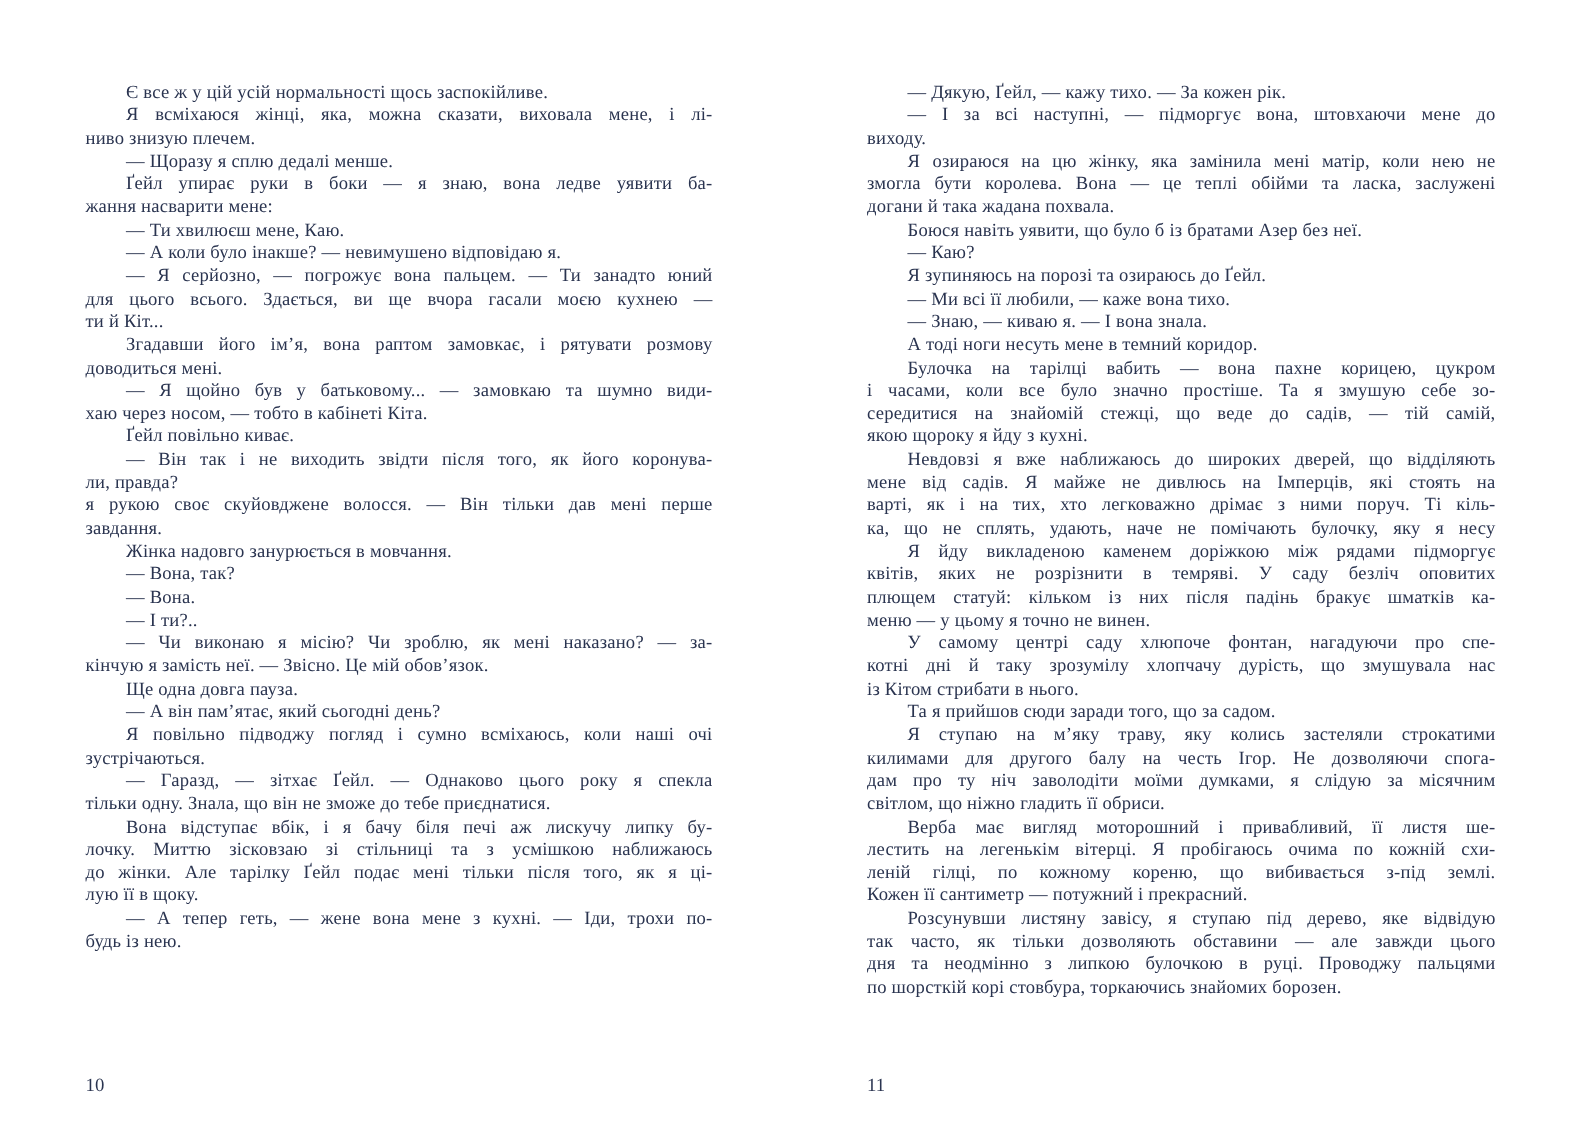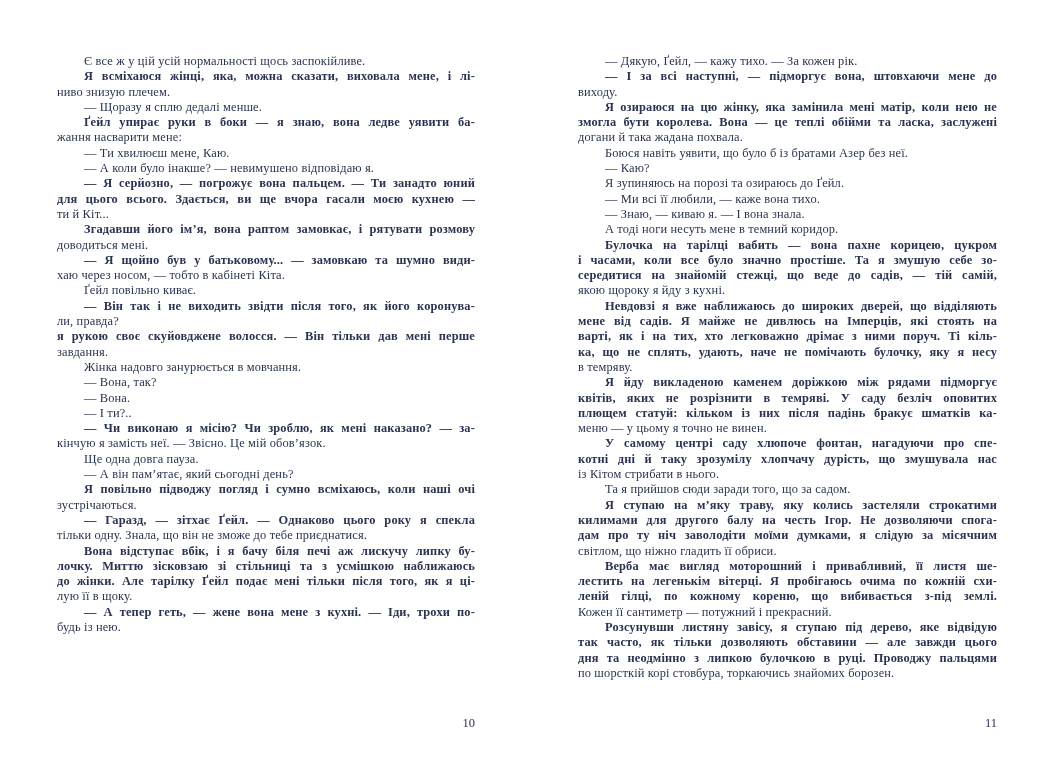--- a/index.html
+++ b/index.html
@@ -25,28 +25,28 @@
   .page.right { left: 578px; width: 419px; }
   .text-col .line {
     font-size: 12.4px;
     line-height: 15.3px;
     color: #2a3450;
     letter-spacing: 0.15px;
     text-align: justify;
     text-align-last: left;
     white-space: normal;
   }
-  .text-col .line.justify { text-align-last: justify; font-weight: bold; }
+  .text-col .line.justify { text-align-last: justify; }
   .text-col .line.indent  { text-indent: 27px; }
   .page-num {
     position: absolute;
     top: 716px;
     font-size: 12.5px;
     color: #2a3450;
-    text-align: right;
+    text-align: left;
   }
   .page-num.left-num  { left: 57px;  width: 418px; }
   .page-num.right-num { left: 578px; width: 419px; }
 </style>
 </head>
 <body>
 
 <div class="spread">
   <section class="page left">
     <div class="text-col">
@@ -107,21 +107,20 @@
         <div class="line indent">— Знаю, — киваю я. — І вона знала.</div>
         <div class="line indent">А тоді ноги несуть мене в темний коридор.</div>
         <div class="line indent justify">Булочка на тарілці вабить — вона пахне корицею, цукром</div>
         <div class="line justify">і часами, коли все було значно простіше. Та я змушую себе зо-</div>
         <div class="line justify">середитися на знайомій стежці, що веде до садів, — тій самій,</div>
         <div class="line">якою щороку я йду з кухні.</div>
         <div class="line indent justify">Невдовзі я вже наближаюсь до широких дверей, що відділяють</div>
         <div class="line justify">мене від садів. Я майже не дивлюсь на Імперців, які стоять на</div>
         <div class="line justify">варті, як і на тих, хто легковажно дрімає з ними поруч. Ті кіль-</div>
         <div class="line justify">ка, що не сплять, удають, наче не помічають булочку, яку я несу</div>
-        <div class="line">в темряву.</div>
         <div class="line indent justify">Я йду викладеною каменем доріжкою між рядами підморгує</div>
         <div class="line justify">квітів, яких не розрізнити в темряві. У саду безліч оповитих</div>
         <div class="line justify">плющем статуй: кільком із них після падінь бракує шматків ка-</div>
         <div class="line">меню — у цьому я точно не винен.</div>
         <div class="line indent justify">У самому центрі саду хлюпоче фонтан, нагадуючи про спе-</div>
         <div class="line justify">котні дні й таку зрозумілу хлопчачу дурість, що змушувала нас</div>
         <div class="line">із Кітом стрибати в нього.</div>
         <div class="line indent">Та я прийшов сюди заради того, що за садом.</div>
         <div class="line indent justify">Я ступаю на м’яку траву, яку колись застеляли строкатими</div>
         <div class="line justify">килимами для другого балу на честь Ігор. Не дозволяючи спога-</div>

